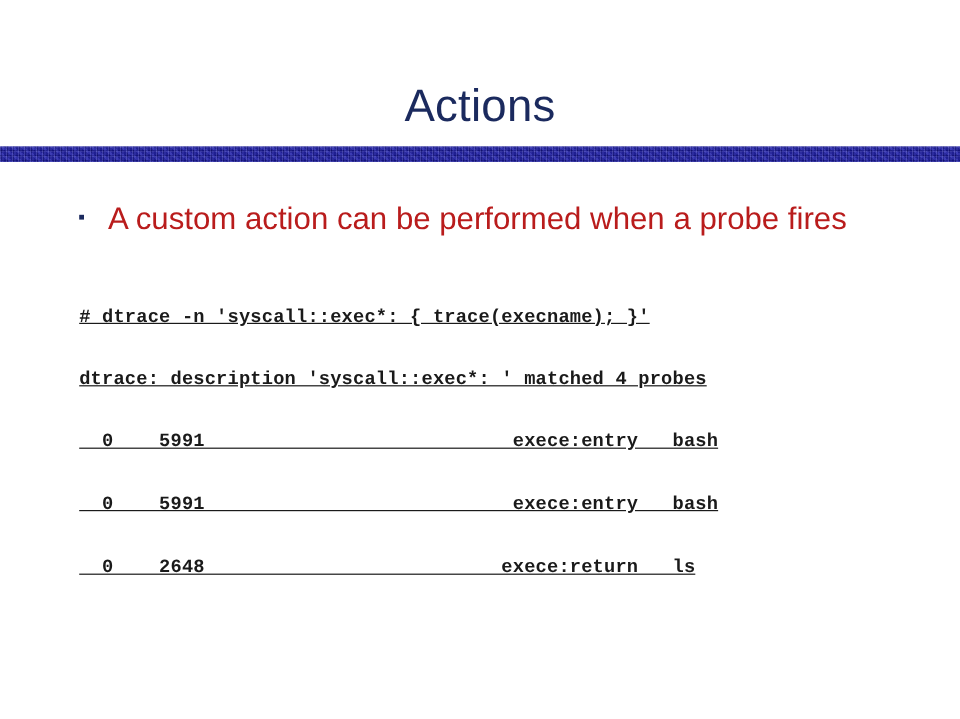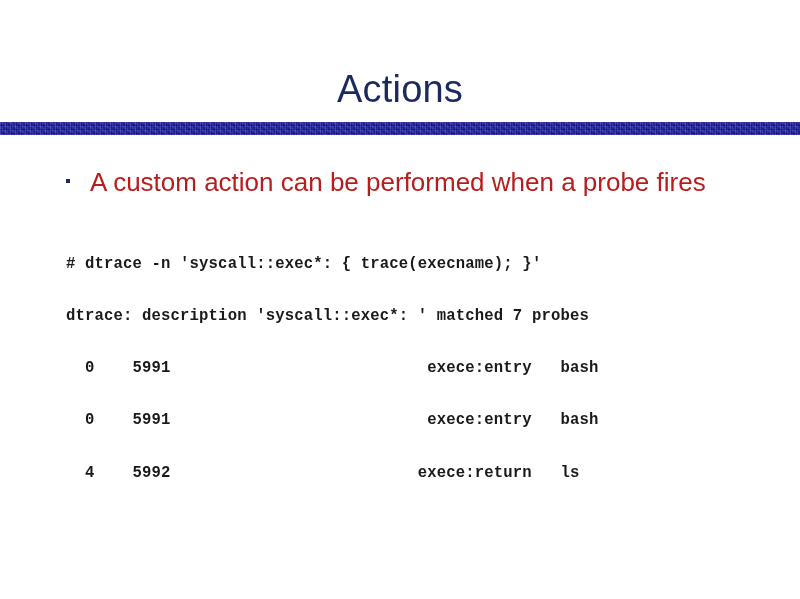--- a/index.html
+++ b/index.html
@@ -109,41 +109,41 @@
     margin-top: 23px;
     padding-left: 66px;
     font-family: "Liberation Mono", "DejaVu Sans Mono", monospace;
     font-size: 15.6px;
     font-weight: 700;
     line-height: 17.4px;
     color: #1a1a1a;
     white-space: pre;
     letter-spacing: 0.15px;
   }
-  .code-line { white-space: pre; }
+  .code-line { white-space: pre; text-decoration: underline; }
 </style>
 </head>
 <body>
 
 <div class="slide">
 
   <div class="slide-title">Actions</div>
 
   <div class="title-rule"></div>
 
   <div class="body-area">
 
     <div class="bullet bullet-top">
       <span class="dot"></span>
       <span class="txt">A custom action can be performed when a probe fires</span>
     </div>
 
     <div class="code-block">
       <div class="code-line"># dtrace -n 'syscall::exec*: { trace(execname); }'</div>
-      <div class="code-line">dtrace: description 'syscall::exec*: ' matched 7 probes</div>
+      <div class="code-line">dtrace: description 'syscall::exec*: ' matched 4 probes</div>
       <div class="code-line">  0    5991                           exece:entry   bash</div>
       <div class="code-line">  0    5991                           exece:entry   bash</div>
-      <div class="code-line">  4    5992                          exece:return   ls</div>
+      <div class="code-line">  0    2648                          exece:return   ls</div>
       
     </div>
 
   </div>
 </div>
 
 </body></html>

